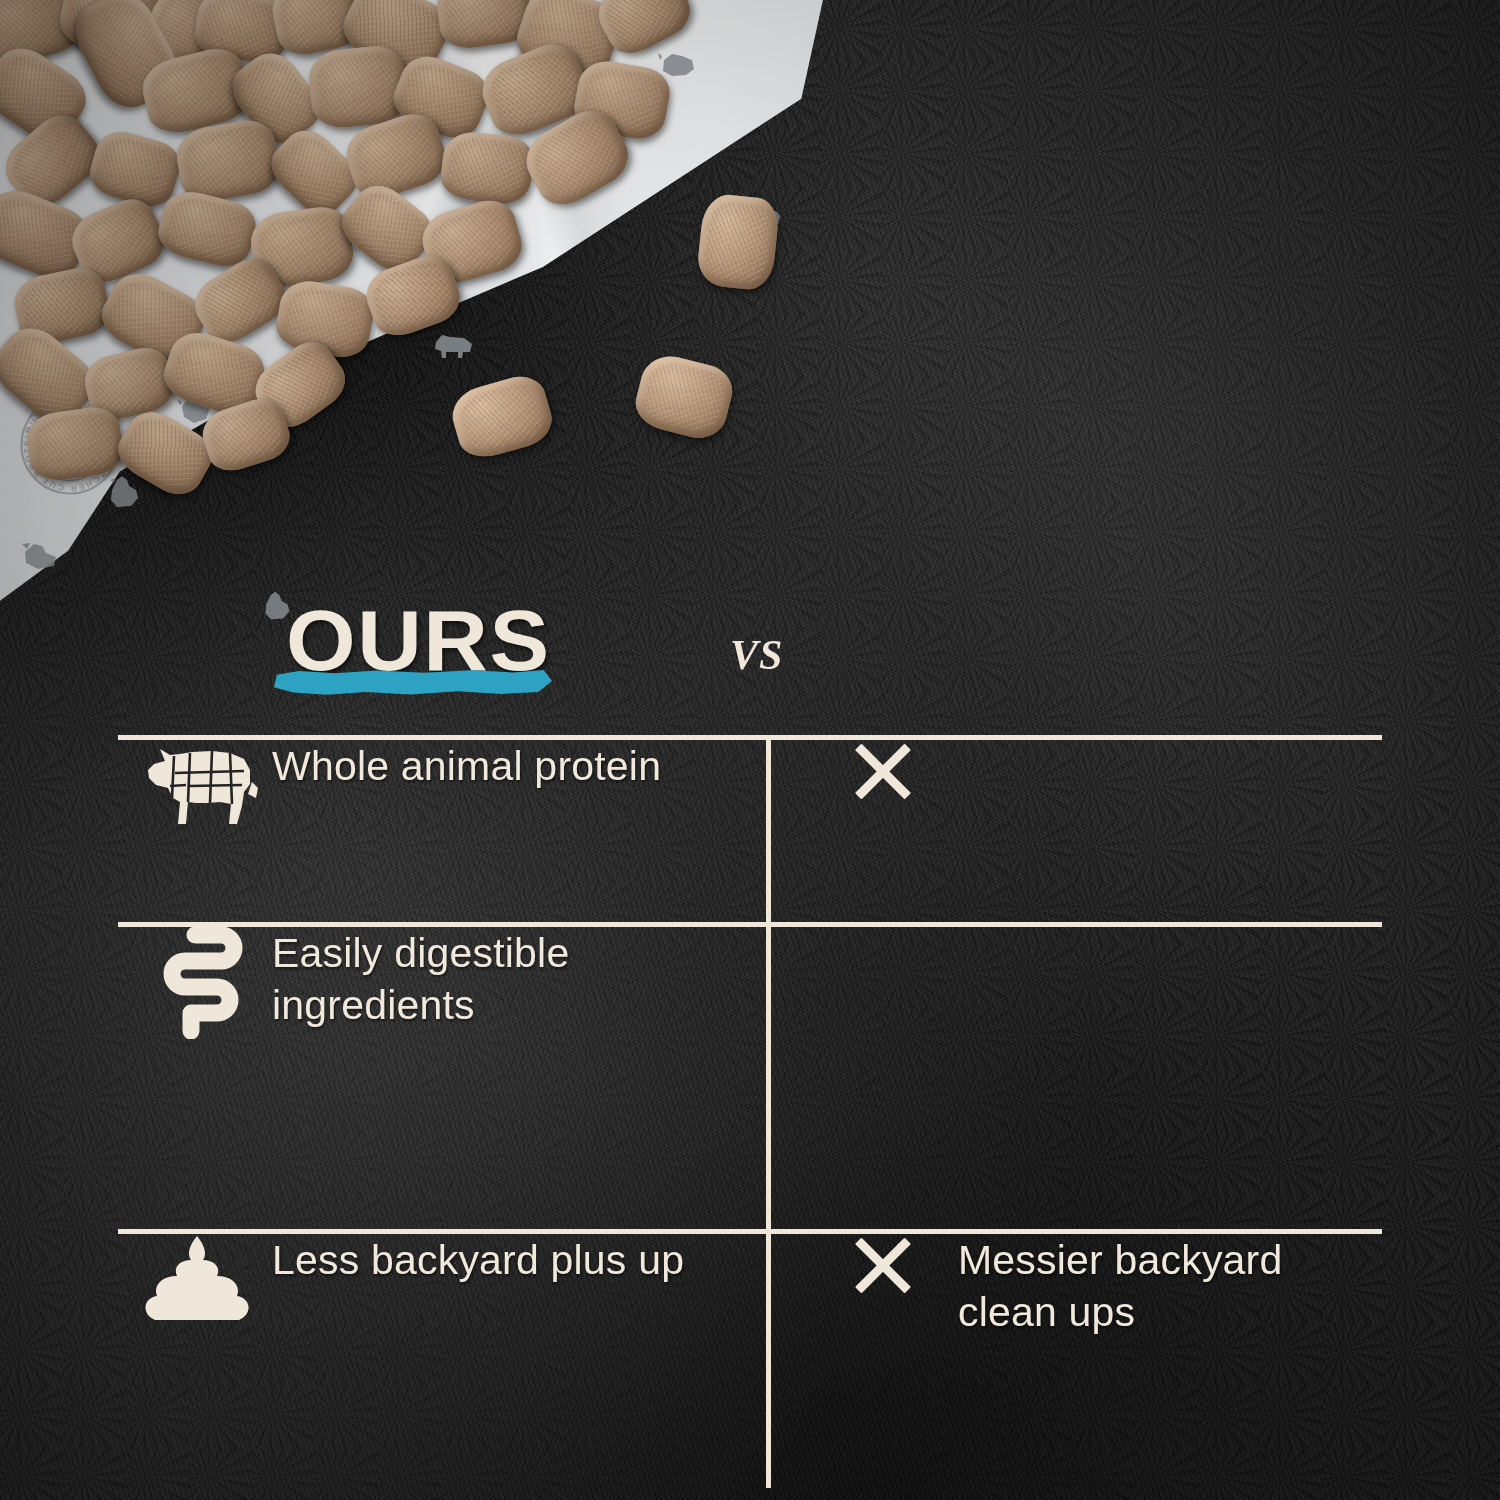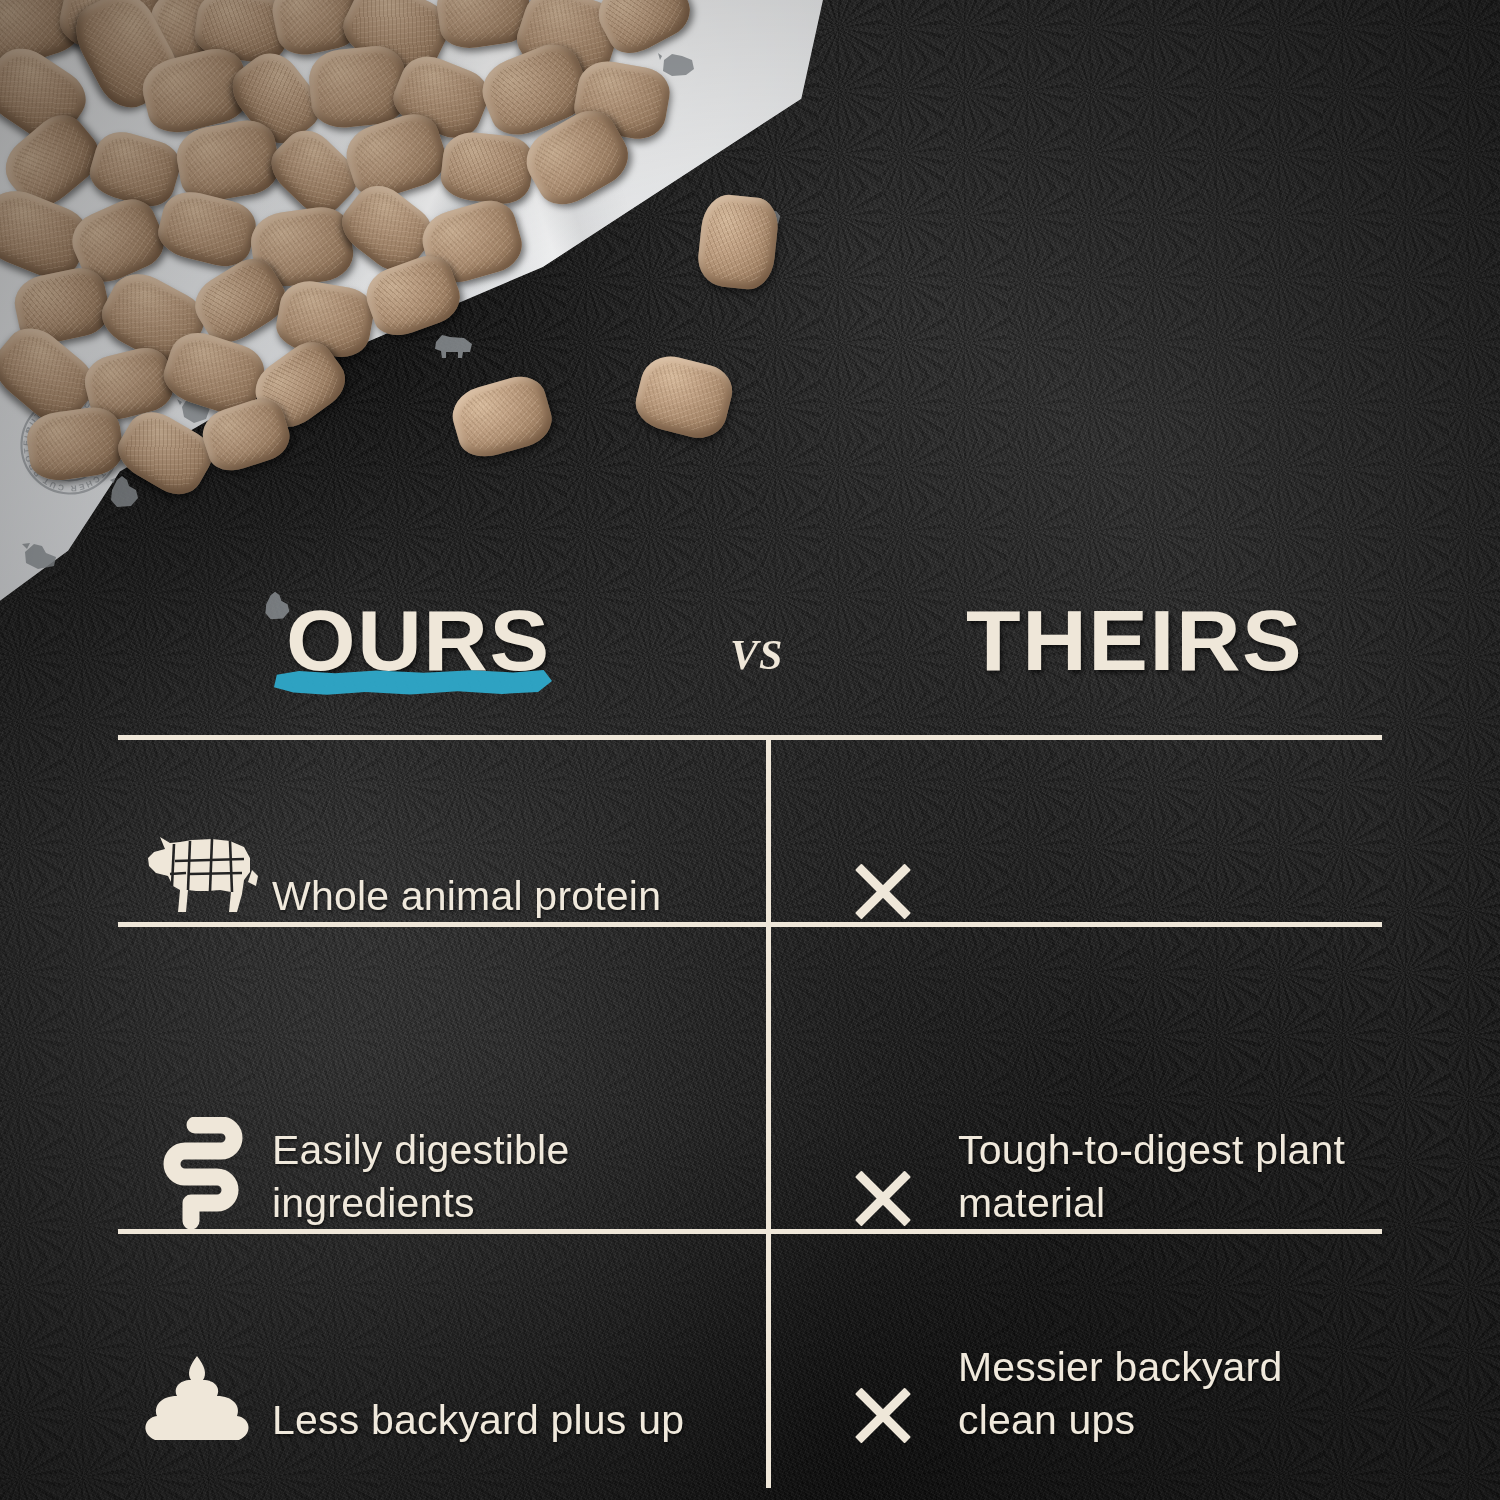--- a/index.html
+++ b/index.html
@@ -181,21 +181,21 @@
     background: #efe7d9;
     width: 100%;
   }
 
   .grid-row {
     position: relative;
     display: flex;
   }
   .cell {
     display: flex;
-    align-items: flex-end;
+    align-items: flex-start;
     box-sizing: border-box;
   }
   .cell-left {
     width: 650px;
     padding-left: 4px;
   }
   .cell-right {
     width: 614px;
     padding-left: 84px;
   }
@@ -402,23 +402,20 @@
   <div id="bg-vignette"></div>
 
   <div id="compare">
 
     <div class="head-row">
       <div class="head-ours-wrap">
         <div class="head-word">OURS</div>
         <div class="brush"></div>
       </div>
       <div class="head-vs">VS</div>
-      <div class="head-theirs-wrap">
-        <div class="head-word">THEIRS</div>
-      </div>
     </div>
 
     <div class="rule"></div>
 
     <div class="grid-row row-h1">
       <div class="v-div"></div>
 
       <div class="cell cell-left">
         <div class="icon-slot">
           <svg width="126" height="94" viewBox="0 0 126 94">
@@ -456,27 +453,20 @@
       <div class="cell cell-left">
         <div class="icon-slot">
           <svg width="92" height="112" viewBox="0 0 92 112">
             <path d="M44 8 L70 8 A13 13 0 0 1 70 34 L34 34 A13 13 0 0 0 34 60 L66 60
                      A13 13 0 0 1 66 86 L40 86 L40 104" fill="none" stroke="#efe7d9" stroke-width="17" stroke-linecap="round" stroke-linejoin="round"></path>
           </svg>
         </div>
         <div class="cell-text">Easily digestible ingredients</div>
       </div>
 
-      <div class="cell cell-right">
-        <div class="x-mark">
-            <i></i>
-            <i></i>
-          </div>
-        <div class="cell-text">Tough-to-digest plant material</div>
-      </div>
     </div>
 
     <div class="rule"></div>
 
     <div class="grid-row row-h3">
       <div class="v-div tail"></div>
 
       <div class="cell cell-left">
         <div class="icon-slot">
           <svg width="112" height="92" viewBox="0 0 112 92">

